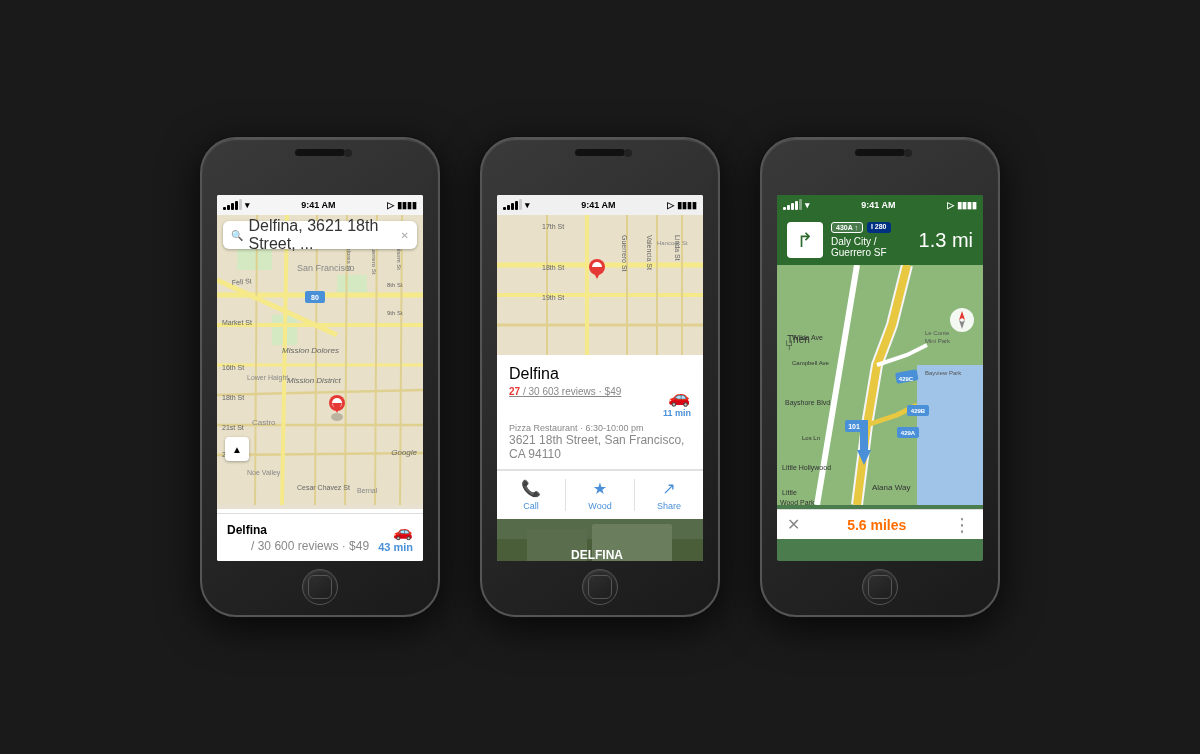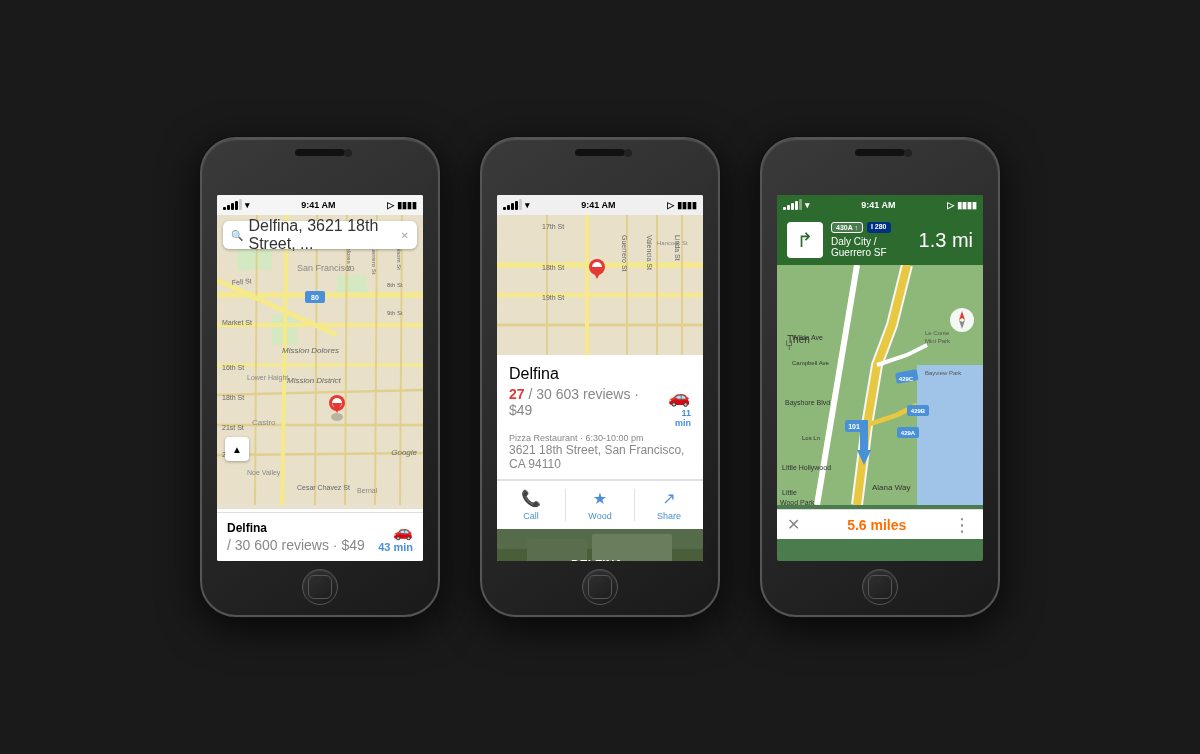--- a/index.html
+++ b/index.html
@@ -131,21 +131,21 @@
       left: 0;
       right: 0;
       background: white;
       padding: 8px 10px;
       border-top: 1px solid #ddd;
       display: flex;
       justify-content: space-between;
       align-items: center;
     }
     .map-location-name { font-size: 12px; font-weight: 600; color: #000; }
-    .map-rating { font-size: 14px; color: #888; margin-top: 2px; }
+    .map-rating { font-size: 12px; color: #888; margin-top: 2px; margin-left: 24px; }
     .map-rating-num { color: #e53935; font-weight: 700; }
     .map-car-icon { font-size: 16px; color: #4a90d9; }
     .map-time { font-size: 11px; color: #4a90d9; font-weight: 600; text-align: right; }
     .compass-btn {
       position: absolute;
       bottom: 48px;
       left: 8px;
       width: 24px;
       height: 24px;
       background: white;
@@ -173,21 +173,21 @@
       position: relative;
     }
     .detail-info-card {
       background: white;
       margin: 0;
       padding: 10px 12px 8px;
       border-bottom: 1px solid #e0e0e0;
     }
     .detail-name { font-size: 16px; font-weight: 400; color: #000; }
     .detail-meta { display: flex; justify-content: space-between; align-items: flex-start; margin-top: 3px; }
-    .detail-rating-row { font-size: 14px; color: #888; }
+    .detail-rating-row { font-size: 10px; color: #888; text-decoration: underline; }
     .detail-car-block { text-align: right; }
     .detail-car-icon { font-size: 18px; color: #4a90d9; }
     .detail-time-label { font-size: 9px; color: #4a90d9; font-weight: 600; }
     .detail-type { font-size: 9px; color: #888; margin-top: 5px; }
     .detail-address { font-size: 12px; color: #888; }
     .detail-actions {
       display: flex;
       background: white;
       border-top: 1px solid #e0e0e0;
       padding: 8px 0;

